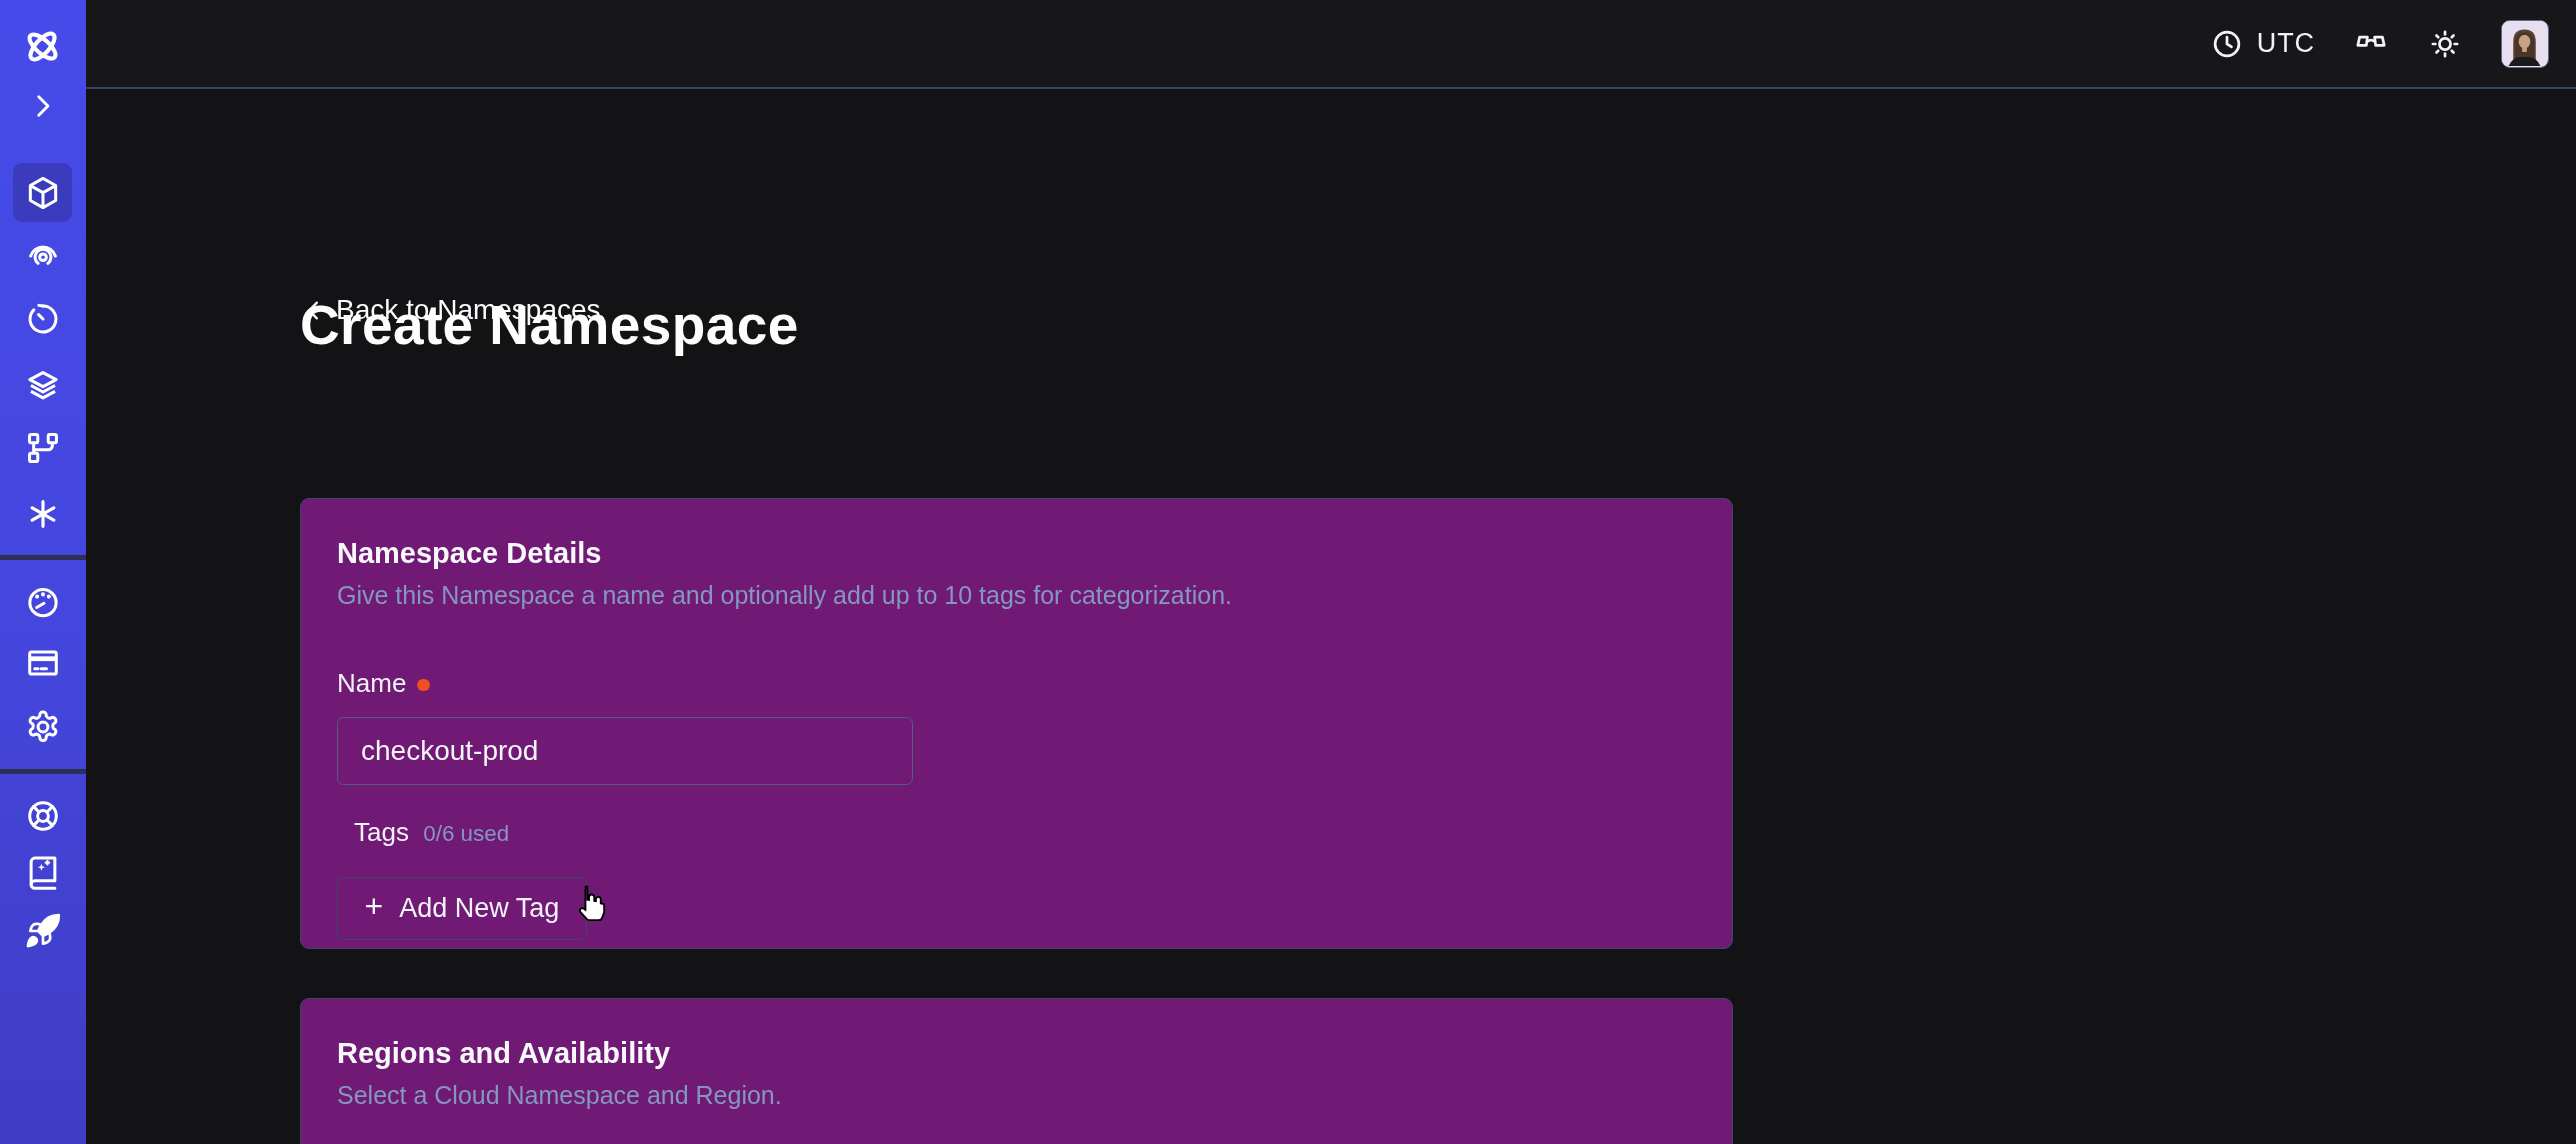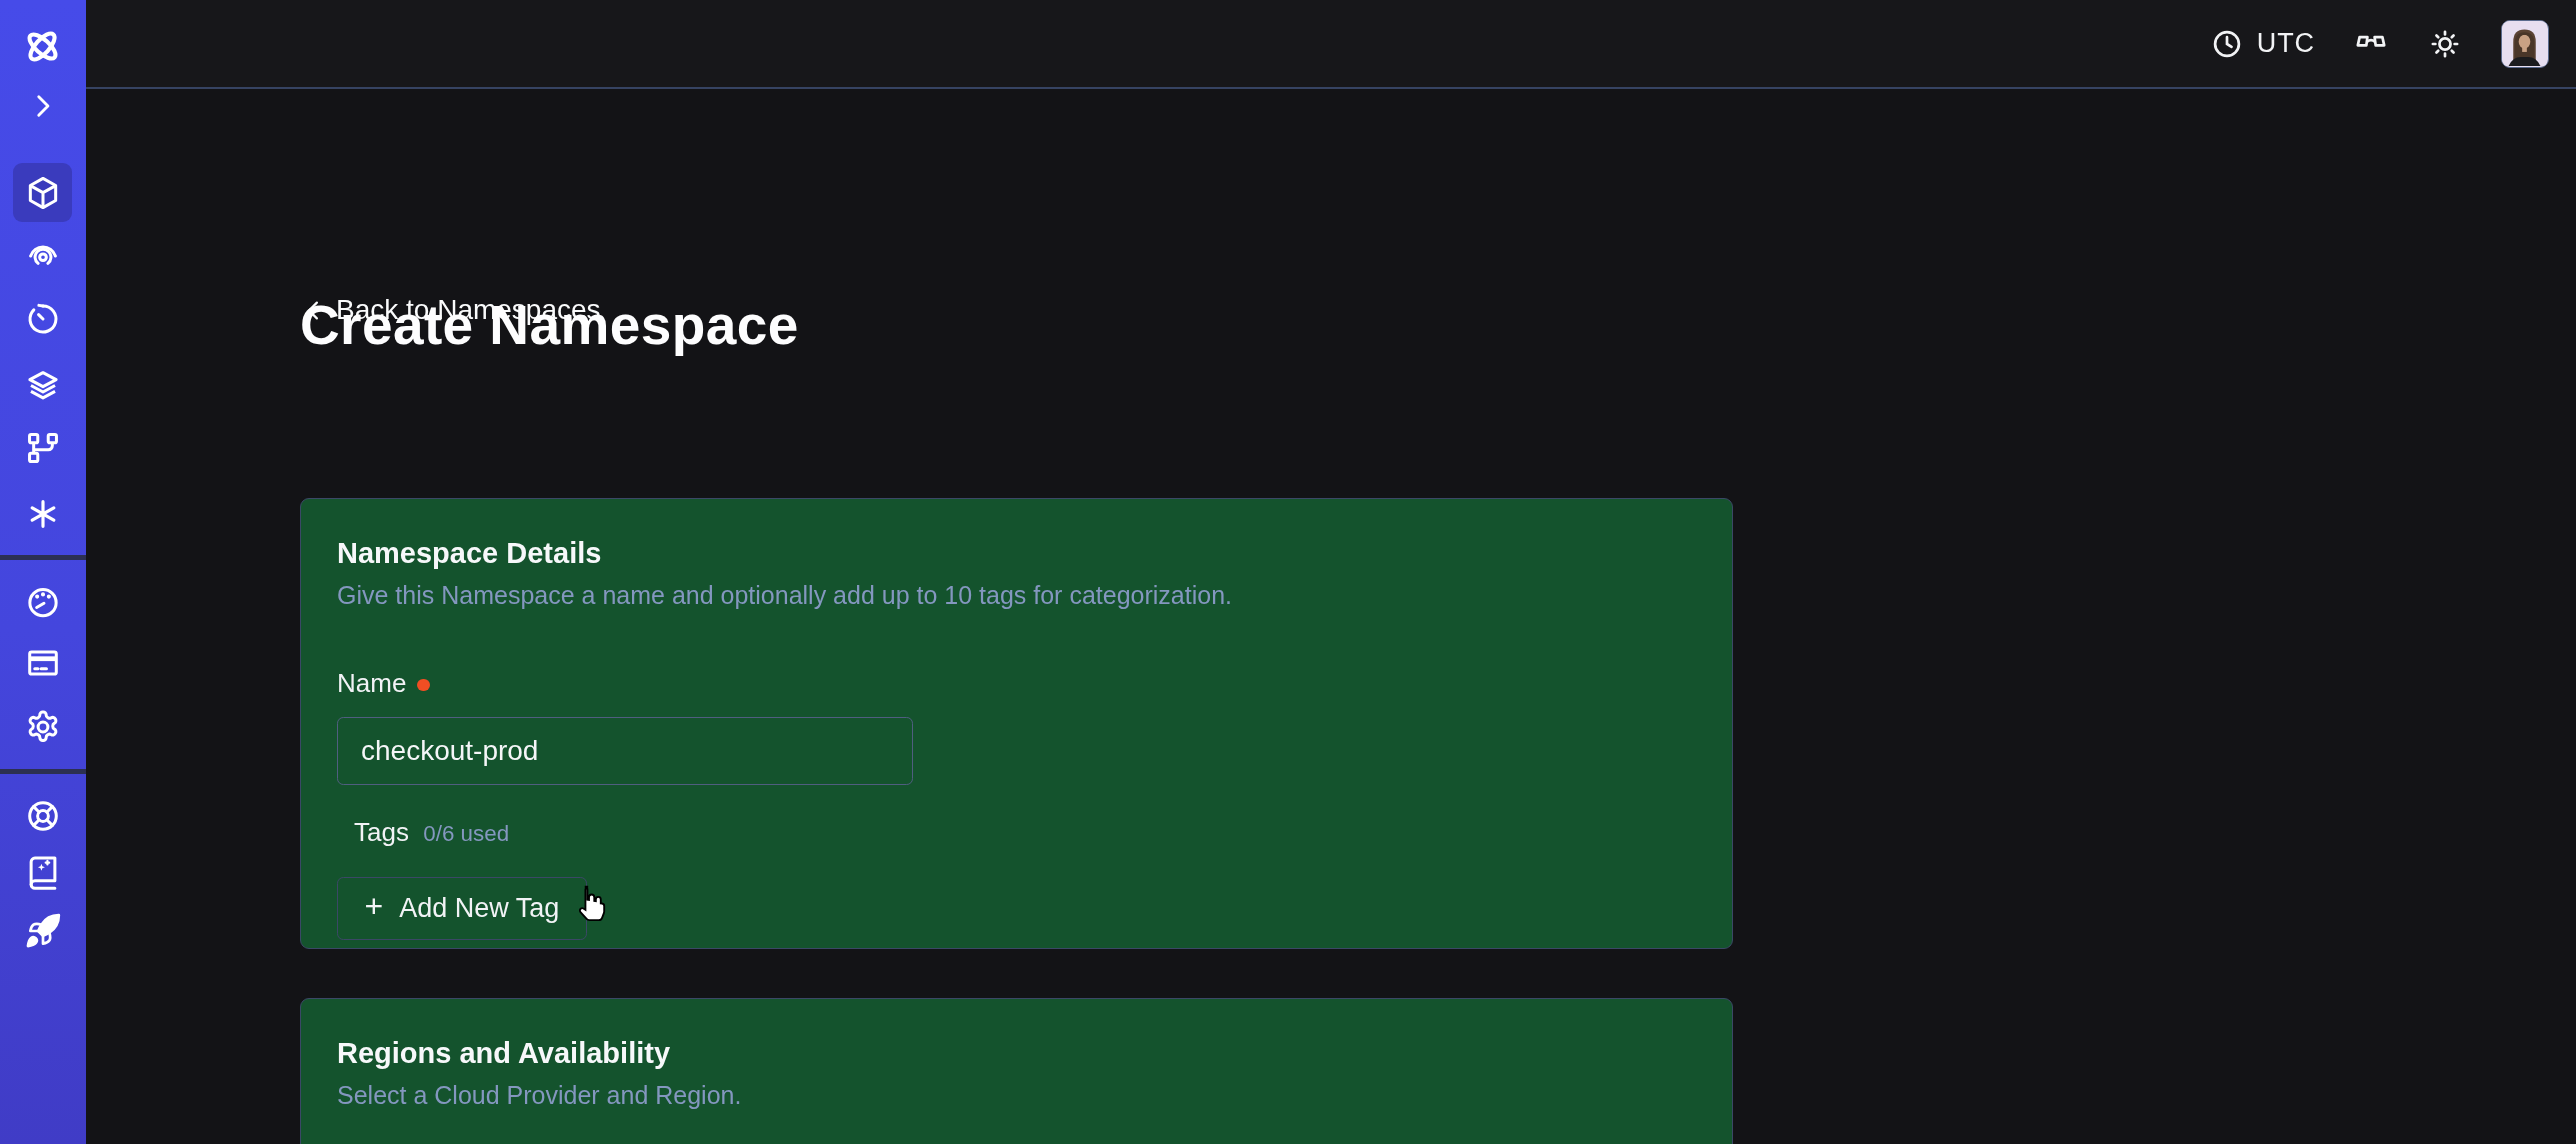--- a/index.html
+++ b/index.html
@@ -52,21 +52,21 @@
   }
   .back-row span { font-size:28px; color:#fafbfc; }
 
   .page-title {
     position:absolute; left:214px; top:204px;
     font-size:55px; font-weight:600; color:#fdfdfe; letter-spacing:0.4px;
   }
 
   .card {
     position:absolute; left:214px; width:1433px;
-    background:#14532d; border:1.8px solid #3b4866; border-radius:9px;
+    background:#701a75; border:1.8px solid #3b4866; border-radius:9px;
     padding:38px 36px 34px 36px;
   }
   .card-1 { top:409px; height:451px; }
   .card-2 { top:909px; height:483px; }
 
   .card-title { font-size:29px; font-weight:600; color:#f7f8fa; }
   .card-sub   { font-size:25px; color:#8497bf; margin-top:10.7px; }
 
   .field-label-row { display:flex; align-items:center; gap:10.7px; margin-top:58px; }
   .field-label { font-size:26px; font-weight:500; color:#f2f3f6; }
@@ -281,21 +281,21 @@
     </div>
 
     <div class="btn-outline">
       <span class="plus">+</span>
       <span class="lbl">Add New Tag</span>
     </div>
   </section>
 
   <section class="card card-2">
     <div class="card-title">Regions and Availability</div>
-    <div class="card-sub">Select a Cloud Provider and Region.</div>
+    <div class="card-sub">Select a Cloud Namespace and Region.</div>
 
     <div class="grid-2">
       <div class="col">
         
         
       </div>
 
       <div class="col">
         
         

